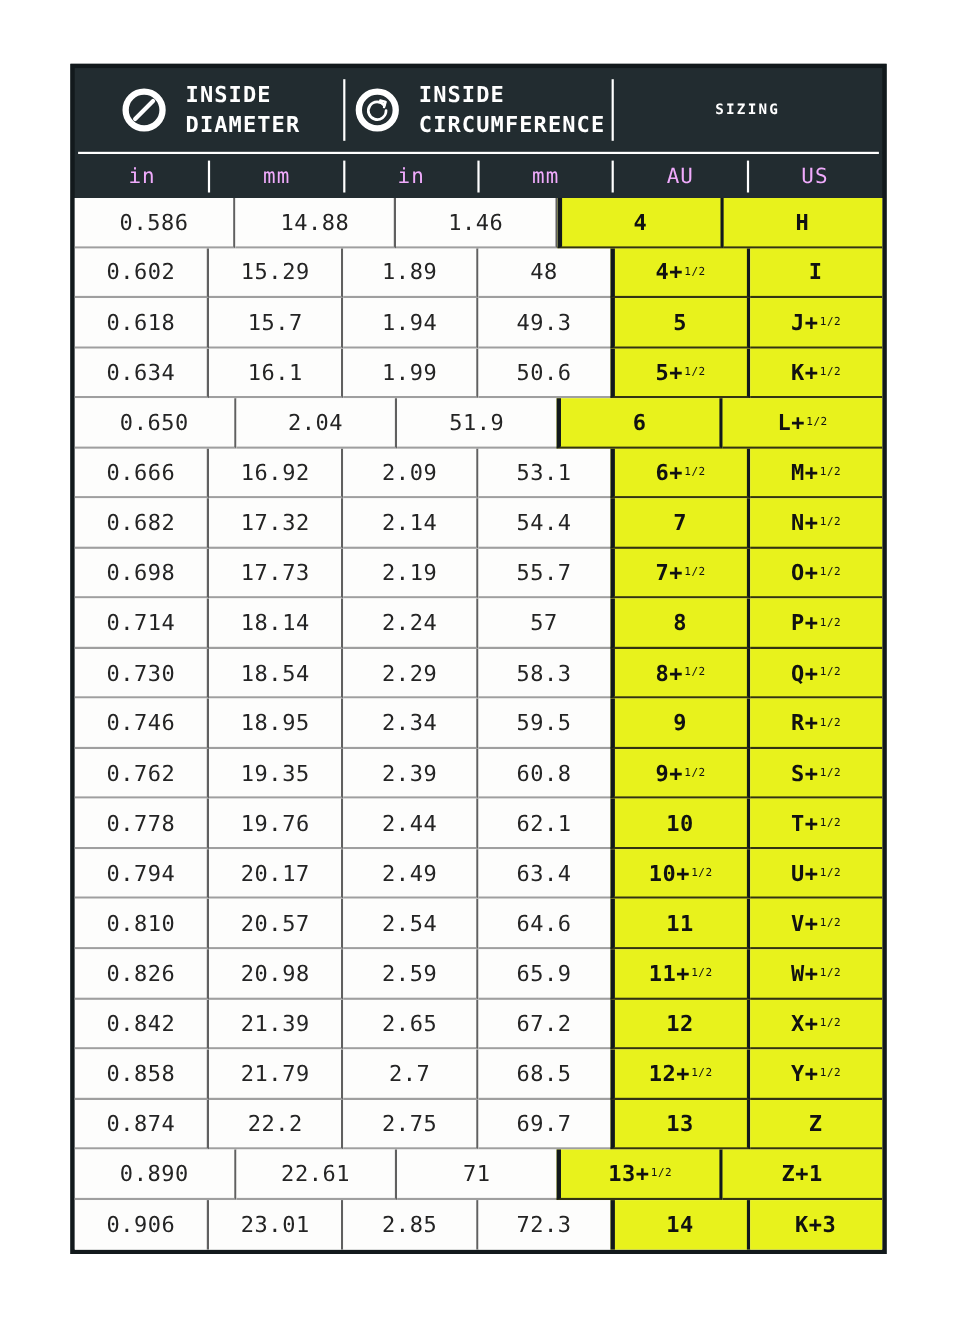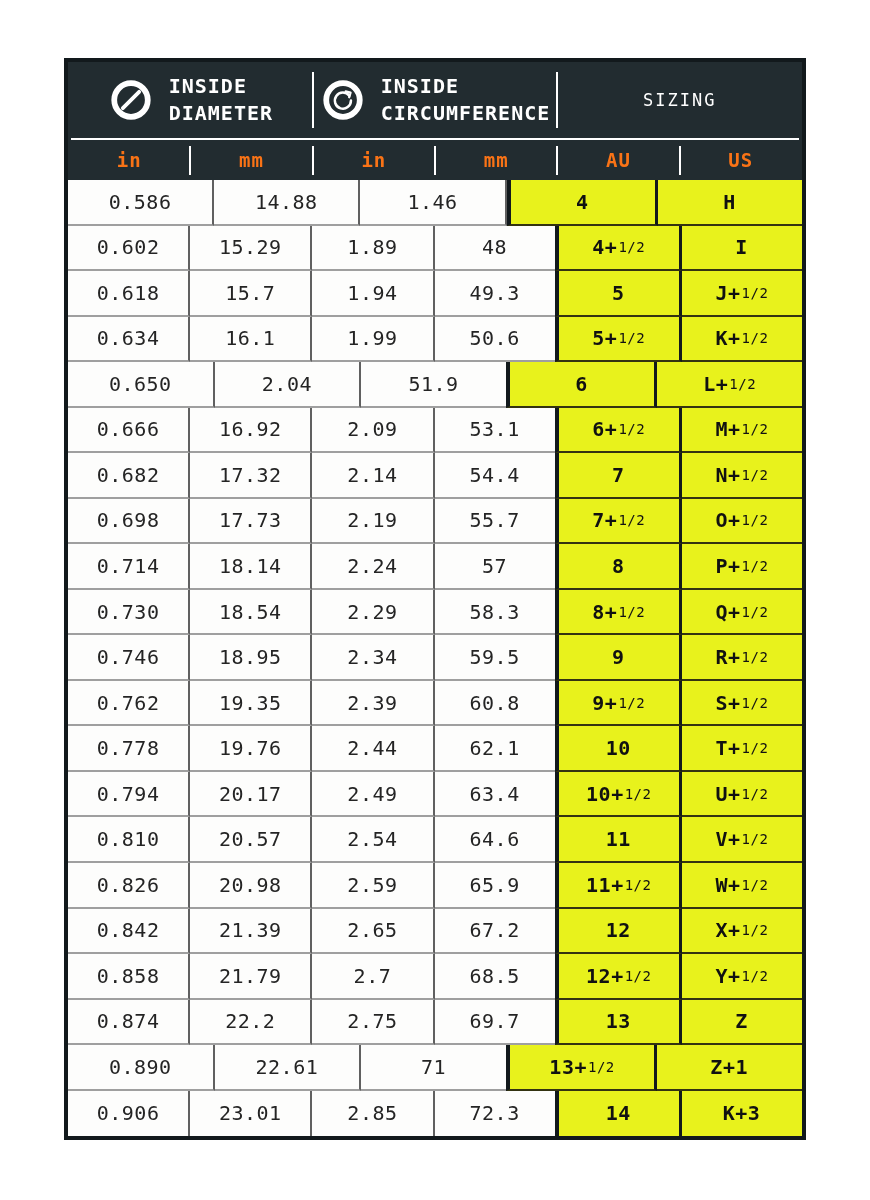--- a/index.html
+++ b/index.html
@@ -56,22 +56,22 @@
   .hicon { width: 46px; height: 46px; display: inline-flex; flex: 0 0 auto; }
   .hicon svg { width: 100%; height: 100%; }
   .htxt {
     font-weight: bold;
     font-size: 20px;
     letter-spacing: 1px;
     line-height: 1.35;
     text-align: left;
   }
   .sizing-label {
-    font-weight: normal;
-    font-size: 17px;
+    font-weight: bold;
+    font-size: 13px;
     letter-spacing: 2px;
   }
   
   .hline {
     height: 2px;
     background: #ffffff;
     margin: 0 3px;
     flex: 0 0 auto;
   }
   
@@ -79,22 +79,22 @@
     height: 40px;
     background: var(--header-bg);
     display: flex;
     flex: 0 0 auto;
   }
   .subcell {
     flex: 1;
     display: flex;
     align-items: center;
     justify-content: center;
-    color: #f97316;
-    font-weight: bold;
+    color: #f0abfc;
+    font-weight: normal;
     font-size: 19px;
     letter-spacing: 1px;
     position: relative;
   }
   .subcell + .subcell::before {
     content: "";
     position: absolute;
     left: -1px; top: 16%;
     width: 2px; height: 72%;
     background: #ffffff;
@@ -127,21 +127,21 @@
     color: #111111;
     font-weight: bold;
     border-bottom: 2px solid var(--yellow-div);
   }
   .cell.us {
     border-left: 4px solid var(--frame-border);
     border-right: 3px solid var(--frame-border);
   }
   .trow:last-child .cell { border-bottom: none; }
   .frac {
-    font-size: 14px;
+    font-size: 10px;
     font-weight: normal;
     letter-spacing: 0.5px;
     margin-left: 1px;
   }
 </style>
 </head>
 <body>
 
 <div class="frame">
 

